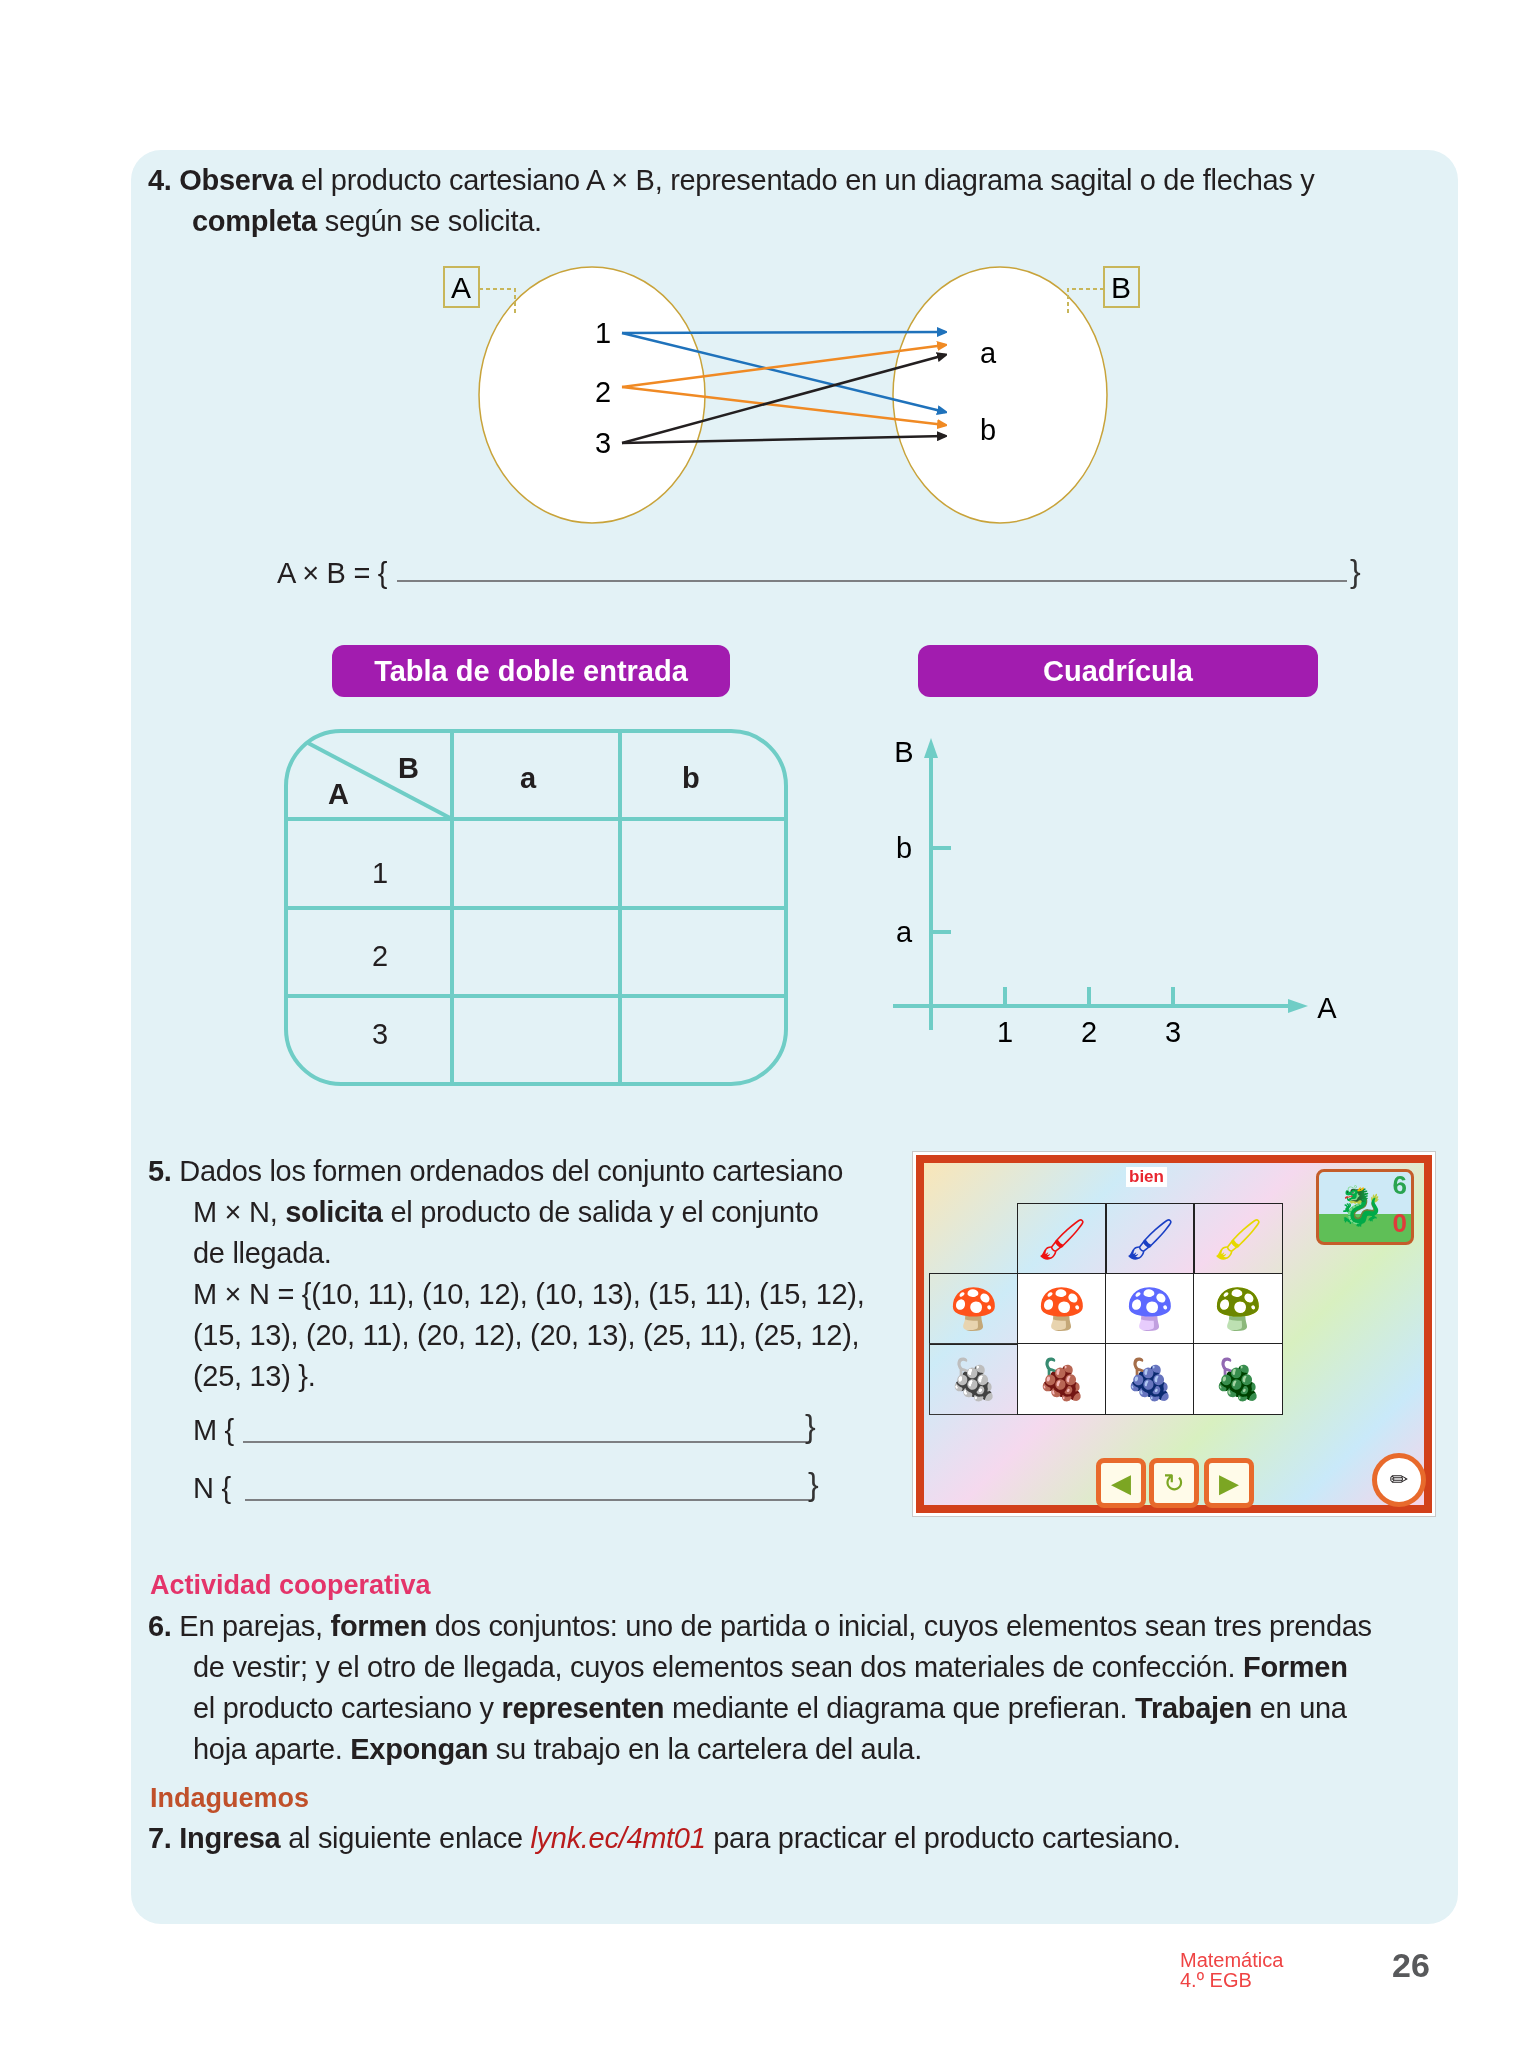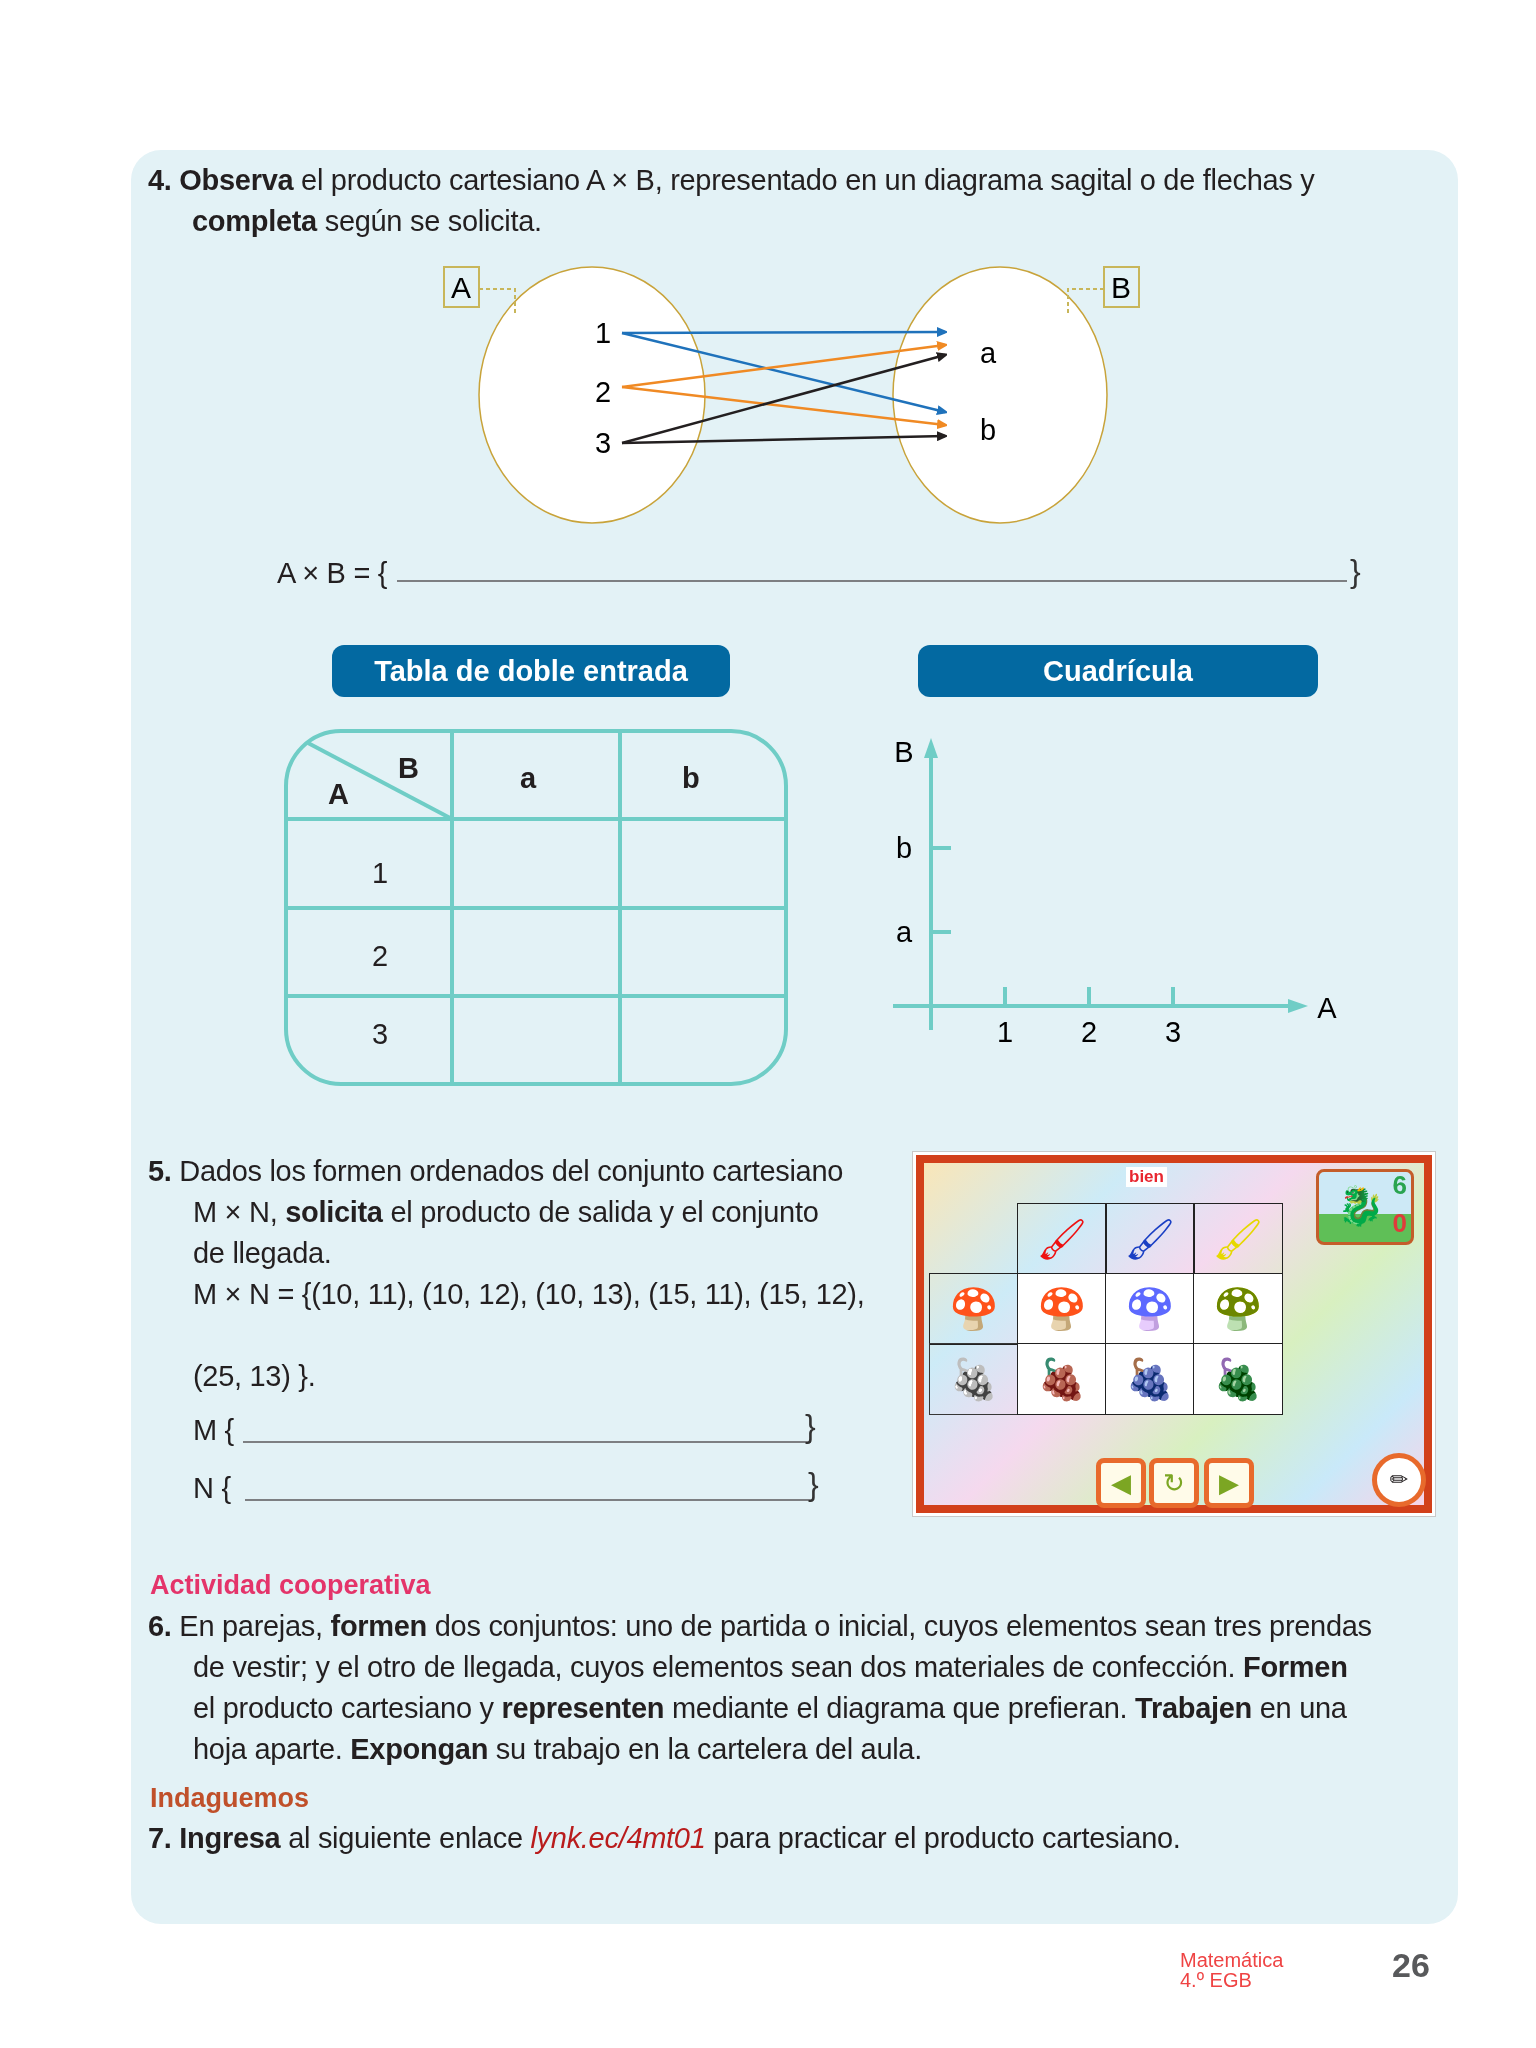--- a/index.html
+++ b/index.html
@@ -15,21 +15,21 @@
   .q { font-size:29px; line-height:41px; font-weight:300; letter-spacing:-0.3px; }
   .q b { font-weight:700; }
   .num { font-weight:700; position:absolute; }
   .thin { font-weight:300; }
   
   #sagittal { position:absolute; left:440px; top:260px; }
   
   .answer-line { position:absolute; border-bottom:2px solid #7d7f82; }
   .brace { position:absolute; font-size:32px; font-weight:300; color:#333; }
   .pill {
-    position:absolute; background:#0369a1; color:#fff; font-weight:700;
+    position:absolute; background:#a21caf; color:#fff; font-weight:700;
     font-size:29px; border-radius:12px; text-align:center; line-height:52px; height:52px;
   }
   
   #dbl-table { position:absolute; left:283px; top:728px; }
   .tcell { position:absolute; font-size:29px; text-align:center; }
   
   #grid-chart { position:absolute; left:880px; top:720px; }
   
   .game {
     position:absolute; left:916px; top:1155px; width:516px; height:358px;
@@ -143,21 +143,21 @@
   <text x="24" y="42" font-size="29" font-weight="300" text-anchor="middle" font-family="Liberation Sans, sans-serif">B</text>
   <text x="447" y="298" font-size="29" font-weight="300" text-anchor="middle" font-family="Liberation Sans, sans-serif">A</text>
 </svg>
 
 <div class="abs q" style="left:148px;top:1151px;width:740px;">
   <span style="font-weight:700;">5.</span>
   <span>Dados los formen ordenados del conjunto cartesiano</span><br>
   <span style="padding-left:45px;">M × N, </span><b>solicita</b><span> el producto de salida y el conjunto</span><br>
   <span style="padding-left:45px;">de llegada.</span><br>
   <span style="padding-left:45px;">M × N = {(10, 11), (10, 12), (10, 13), (15, 11), (15, 12),</span><br>
-  <br>
+  <span style="padding-left:45px;">(15, 13), (20, 11), (20, 12), (20, 13), (25, 11), (25, 12),</span><br>
   <span style="padding-left:45px;margin-top:6px;">(25, 13) }.</span>
 </div>
 <div class="abs q" style="left:193px;top:1410px;font-weight:300;">M {</div>
 <div class="answer-line" style="left:243px;top:1441px;width:568px;"><span></span></div>
 <div class="brace" style="left:805px;top:1408px;">}</div>
 <div class="abs q" style="left:193px;top:1468px;font-weight:300;">N {</div>
 <div class="answer-line" style="left:245px;top:1499px;width:568px;"><span></span></div>
 <div class="brace" style="left:808px;top:1466px;">}</div>
 
 <div class="game">

